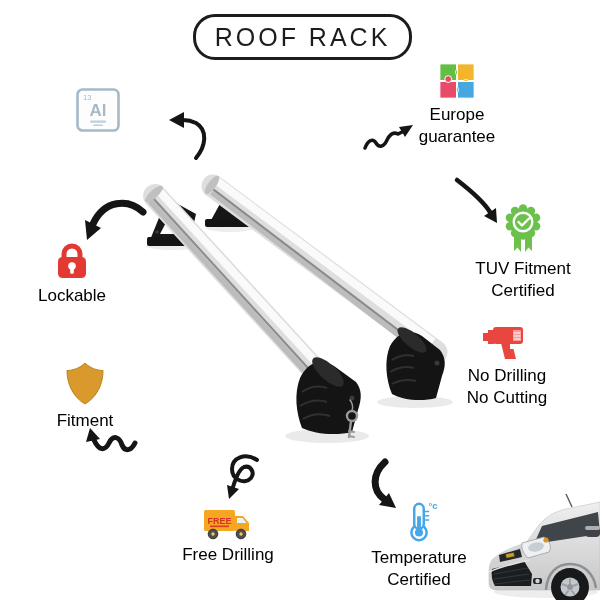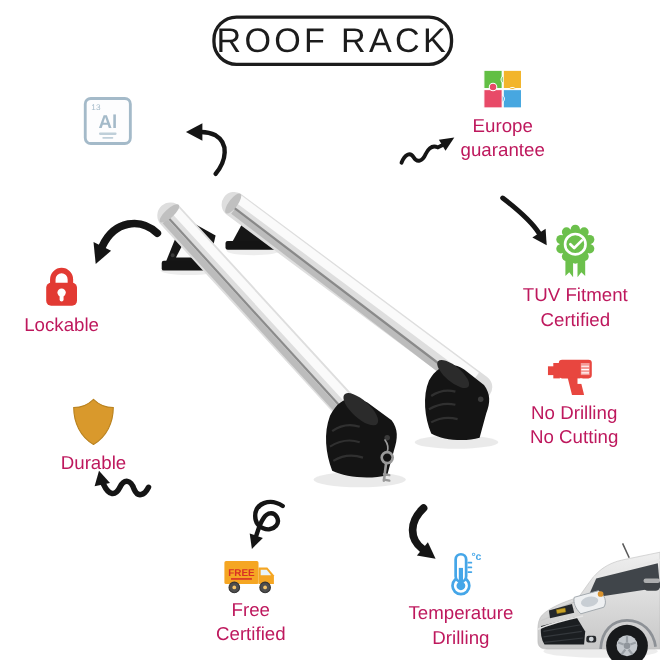--- a/index.html
+++ b/index.html
@@ -5,25 +5,25 @@
   html,body{margin:0;padding:0;background:#ffffff;}
   .canvas{
     position:relative;width:600px;height:600px;overflow:hidden;background:#ffffff;
     font-family:"Liberation Sans", sans-serif;color:#2b2b2b;
   }
   .layer{position:absolute;left:0;top:0;pointer-events:none;}
   .title-pill{
     position:absolute;left:193px;top:14px;width:213px;height:40px;
     border:3px solid #1c1c1c;border-radius:22px;
     display:flex;align-items:center;justify-content:center;
-    font-size:31px;letter-spacing:3px;color:#1c1c1c;font-weight:400;
+    font-size:25px;letter-spacing:3px;color:#1c1c1c;font-weight:400;
   }
   .feature{
     position:absolute;display:flex;flex-direction:column;align-items:center;
-    text-align:center;font-size:17px;line-height:1.28;color:#be185d;
+    text-align:center;font-size:17px;line-height:1.28;color:#000000;
   }
   .feature .icon{margin-bottom:4px;}
   svg text{font-family:"Liberation Sans", sans-serif;}
 </style>
 </head>
 <body>
 
 <div class="canvas">
 
   <svg class="layer" width="600" height="600" viewBox="0 0 600 600">
@@ -148,21 +148,21 @@
           <circle cx="18" cy="29.25" r="3.6"></circle>
       </g>
       <g stroke="#fff" stroke-width="1" fill="#e84a68">
         <rect x="2" y="20.5" width="17.5" height="17.5"></rect>
           <circle cx="10.75" cy="18" r="3.6"></circle>
       </g>
     </svg>
     <div class="label">Europe guarantee</div>
   </div>
 
-  <div class="feature" style="left:6px;top:241px;width:100px">
+  <div class="feature" style="left:22px;top:241px;width:100px">
     <svg class="icon" width="36" height="40" viewBox="0 0 36 40">
       <path d="M10 18 v-5 a8 8 0 0 1 16 0 v5" fill="none" stroke-width="5" stroke="#e23a33"></path>
       <g fill="#e23a33">
         <rect x="4" y="16" width="28" height="21" rx="4.5"></rect>
       </g>
       <circle cx="18" cy="25" r="3.8" fill="#ffffff"></circle>
       <rect x="16.2" y="26" width="3.6" height="7" rx="1.8" fill="#ffffff"></rect>
     </svg>
     <div class="label">Lockable</div>
   </div>
@@ -183,71 +183,71 @@
           <circle cx="9.9" cy="24.2" r="4.2"></circle>
           <circle cx="9.9" cy="15.8" r="4.2"></circle>
         <circle cx="15" cy="8.9" r="4.2"></circle>
       </g>
       <circle cx="23" cy="20" r="9.3" fill="none" stroke="#ffffff" stroke-width="2.4"></circle>
       <path d="M18.5 20 l3.5 3.5 l7 -7" fill="none" stroke="#ffffff" stroke-width="2.4" stroke-linecap="round" stroke-linejoin="round"></path>
     </svg>
     <div class="label">TUV Fitment Certified</div>
   </div>
 
-  <div class="feature" style="left:474px;top:321px;width:96px">
+  <div class="feature" style="left:459px;top:321px;width:96px">
     <svg class="icon" width="48" height="40" viewBox="0 0 48 40">
       <g fill="#e8463f">
         <rect x="0" y="12" width="6" height="8"></rect>
         <rect x="5" y="9" width="6" height="14"></rect>
         <rect x="10" y="6" width="30" height="17" rx="3"></rect>
         <polygon points="18,22 29,22 33,38 22,38"></polygon>
       </g>
       <rect x="30" y="9" width="8" height="11" fill="#f59a96"></rect>
       <path d="M30.5 12 h7 M30.5 15 h7 M30.5 18 h7" stroke="#ffffff" stroke-width="1"></path>
       <rect x="27" y="23" width="4.5" height="5" fill="#ffffff"></rect>
     </svg>
     <div class="label">No Drilling No Cutting</div>
   </div>
 
   <div class="feature" style="left:35px;top:362px;width:100px">
     <svg class="icon" width="40" height="44" viewBox="0 0 40 44">
       <path d="M20 1 C25 6 32 8.5 38 8.5 C38 22 32 35 20 42 C8 35 2 22 2 8.5 C8 8.5 15 6 20 1 Z" stroke="#b9821f" stroke-width="1" fill="#d9992c"></path>
     </svg>
-    <div class="label">Durable</div>
+    <div class="label">Fitment</div>
   </div>
 
   <div class="feature" style="left:178px;top:506px;width:100px">
     <svg class="icon" width="50" height="34" viewBox="0 0 50 34">
       <g fill="#f5a623">
         <rect x="1" y="4" width="31" height="21" rx="1.5"></rect>
         <path d="M32 10 h8 l6 7 v8 h-14 z"></path>
       </g>
       <path d="M34 12 h5.5 l4 5 h-9.5 z" fill="#e8f4fb"></path>
       <text x="16.5" y="17.5" text-anchor="middle" font-size="9" font-weight="bold" fill="#d93025">FREE</text>
       <rect x="7" y="19.5" width="19" height="1.6" opacity="0.9" fill="#d93025"></rect>
       <circle cx="10" cy="28" r="4.8" fill="#4e4e4e" stroke="#333" stroke-width="1"></circle>
       <circle cx="10" cy="28" r="1.7" fill="#f5c56a"></circle>
       <circle cx="38" cy="28" r="4.8" fill="#4e4e4e" stroke="#333" stroke-width="1"></circle>
       <circle cx="38" cy="28" r="1.7" fill="#f5c56a"></circle>
     </svg>
-    <div class="label">Free Certified</div>
+    <div class="label">Free Drilling</div>
   </div>
 
   <div class="feature" style="left:360px;top:501px;width:118px">
     <svg class="icon" width="38" height="42" viewBox="0 0 38 44">
       <g fill="none" stroke-width="2.6" stroke-linecap="round" stroke="#45a6e8">
         <circle cx="19" cy="33" r="8"></circle>
         <rect x="14" y="3" width="10" height="26" rx="5" fill="#ffffff"></rect>
         <path d="M26 11 h3 M26 15.5 h3 M26 20 h3" stroke-width="1.6"></path>
       </g>
       <rect x="17" y="16" width="4" height="14" fill="#45a6e8"></rect>
       <circle cx="19" cy="33" r="4.2" fill="#45a6e8"></circle>
       <text x="29" y="8.5" font-size="10" font-weight="bold" fill="#45a6e8">°c</text>
     </svg>
-    <div class="label">Temperature Drilling</div>
+    <div class="label">Temperature Certified</div>
   </div>
 
   <svg class="layer" style="left:486px;top:492px" width="114" height="108" viewBox="0 0 114 108">
     <defs>
       <linearGradient id="gradCar" x1="0" y1="0" x2="0" y2="1">
         <stop offset="0" stop-color="#efefef"></stop>
           <stop offset="1" stop-color="#c7c7c7"></stop>
       </linearGradient>
     </defs>
     <ellipse cx="60" cy="100" rx="52" ry="6" fill="#000" opacity="0.07"></ellipse>

